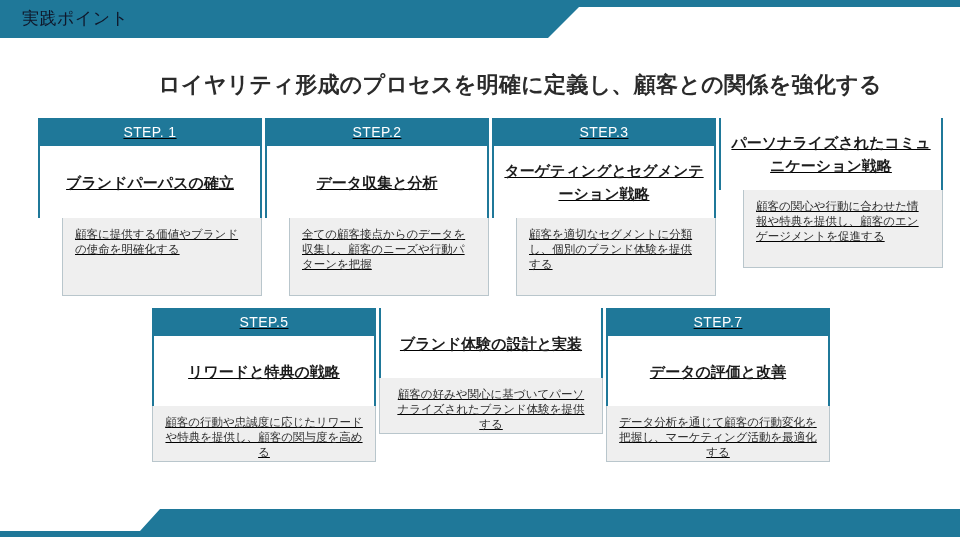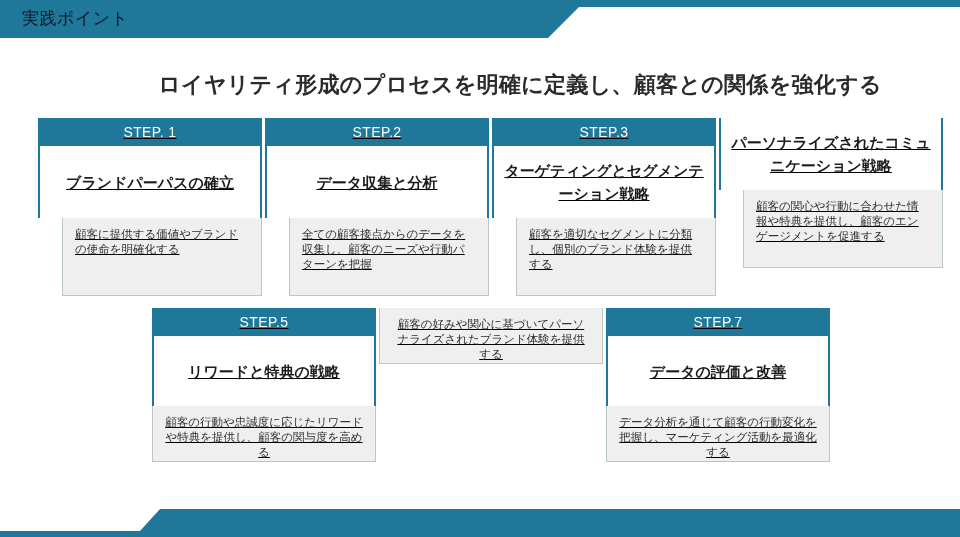--- a/index.html
+++ b/index.html
@@ -130,20 +130,21 @@
     <div class="card-body">顧客の関心や行動に合わせた情報や特典を提供し、顧客のエンゲージメントを促進する</div>
   </div>
 
   <div class="card row2" style="left:152px;top:308px;border-radius:25px;">
     <div class="card-head">STEP.5</div>
     <div class="card-title">リワードと特典の戦略</div>
     <div class="card-body">顧客の行動や忠誠度に応じたリワードや特典を提供し、顧客の関与度を高める</div>
   </div>
 
   <div class="card row2" style="left:379px;top:308px;">
+    <div class="card-title">ブランド体験の設計と実装</div>
     <div class="card-body">顧客の好みや関心に基づいてパーソナライズされたブランド体験を提供する</div>
   </div>
 
   <div class="card row2" style="left:606px;top:308px;">
     <div class="card-head">STEP.7</div>
     <div class="card-title">データの評価と改善</div>
     <div class="card-body">データ分析を通じて顧客の行動変化を把握し、マーケティング活動を最適化する</div>
   </div>
 
   <div class="footer-band"></div>

